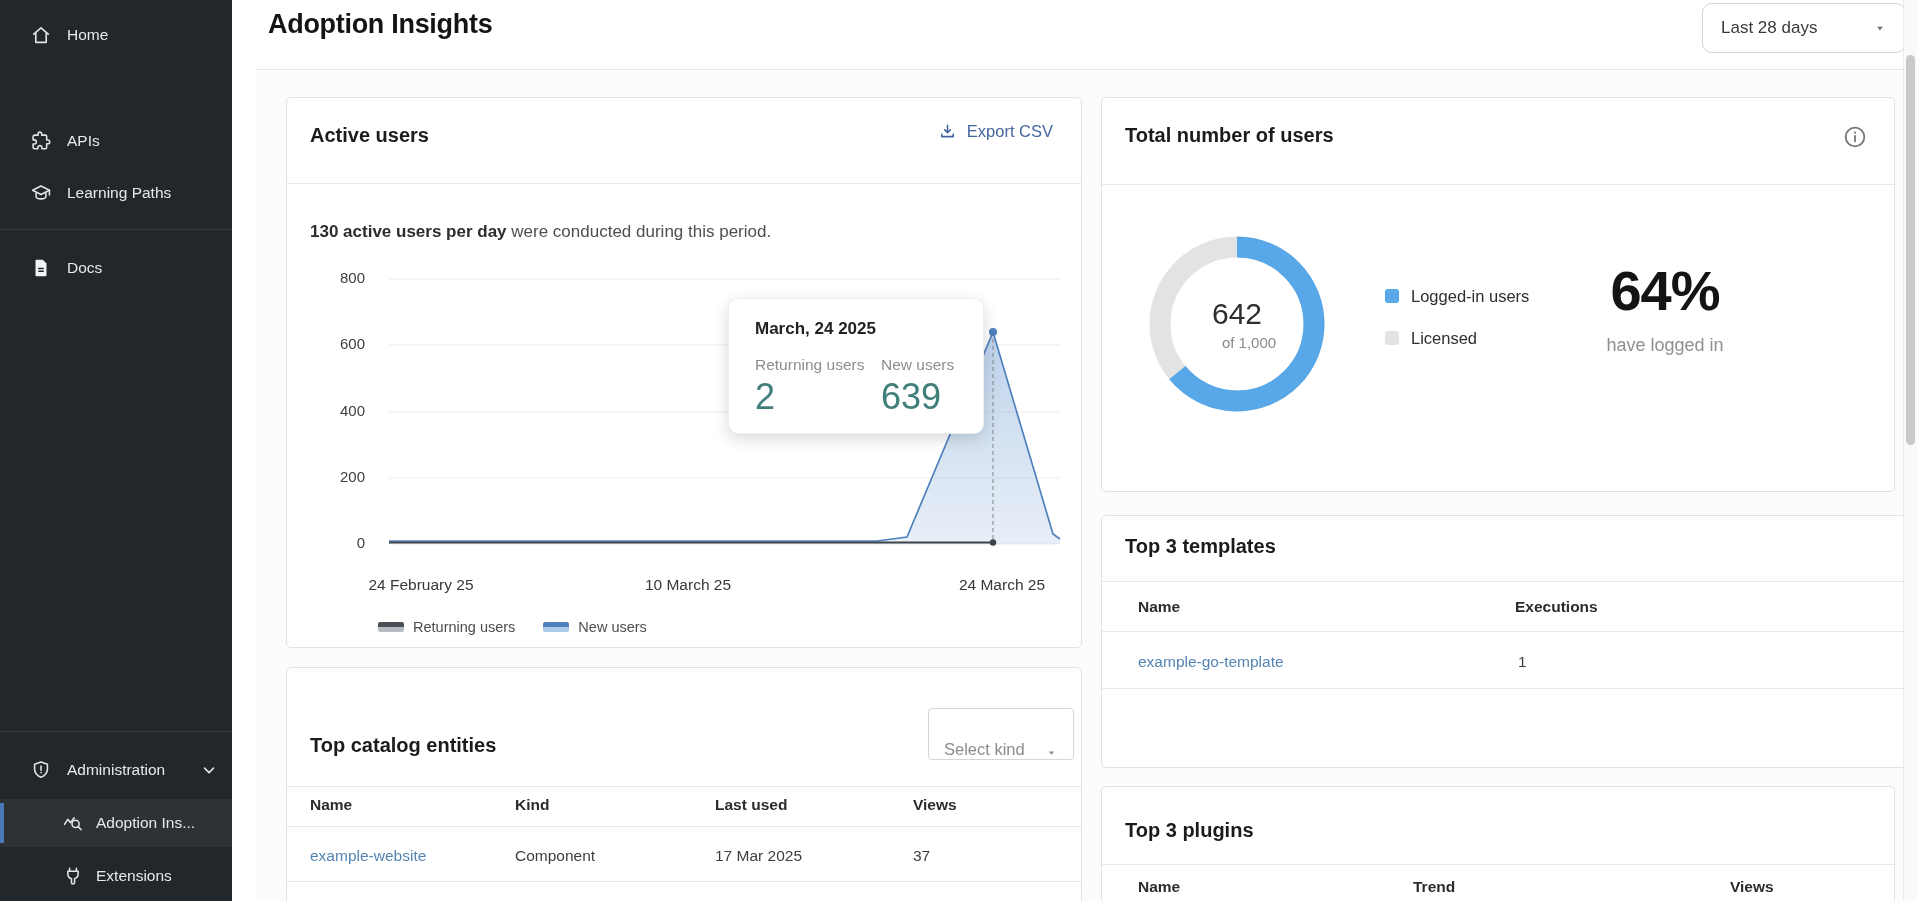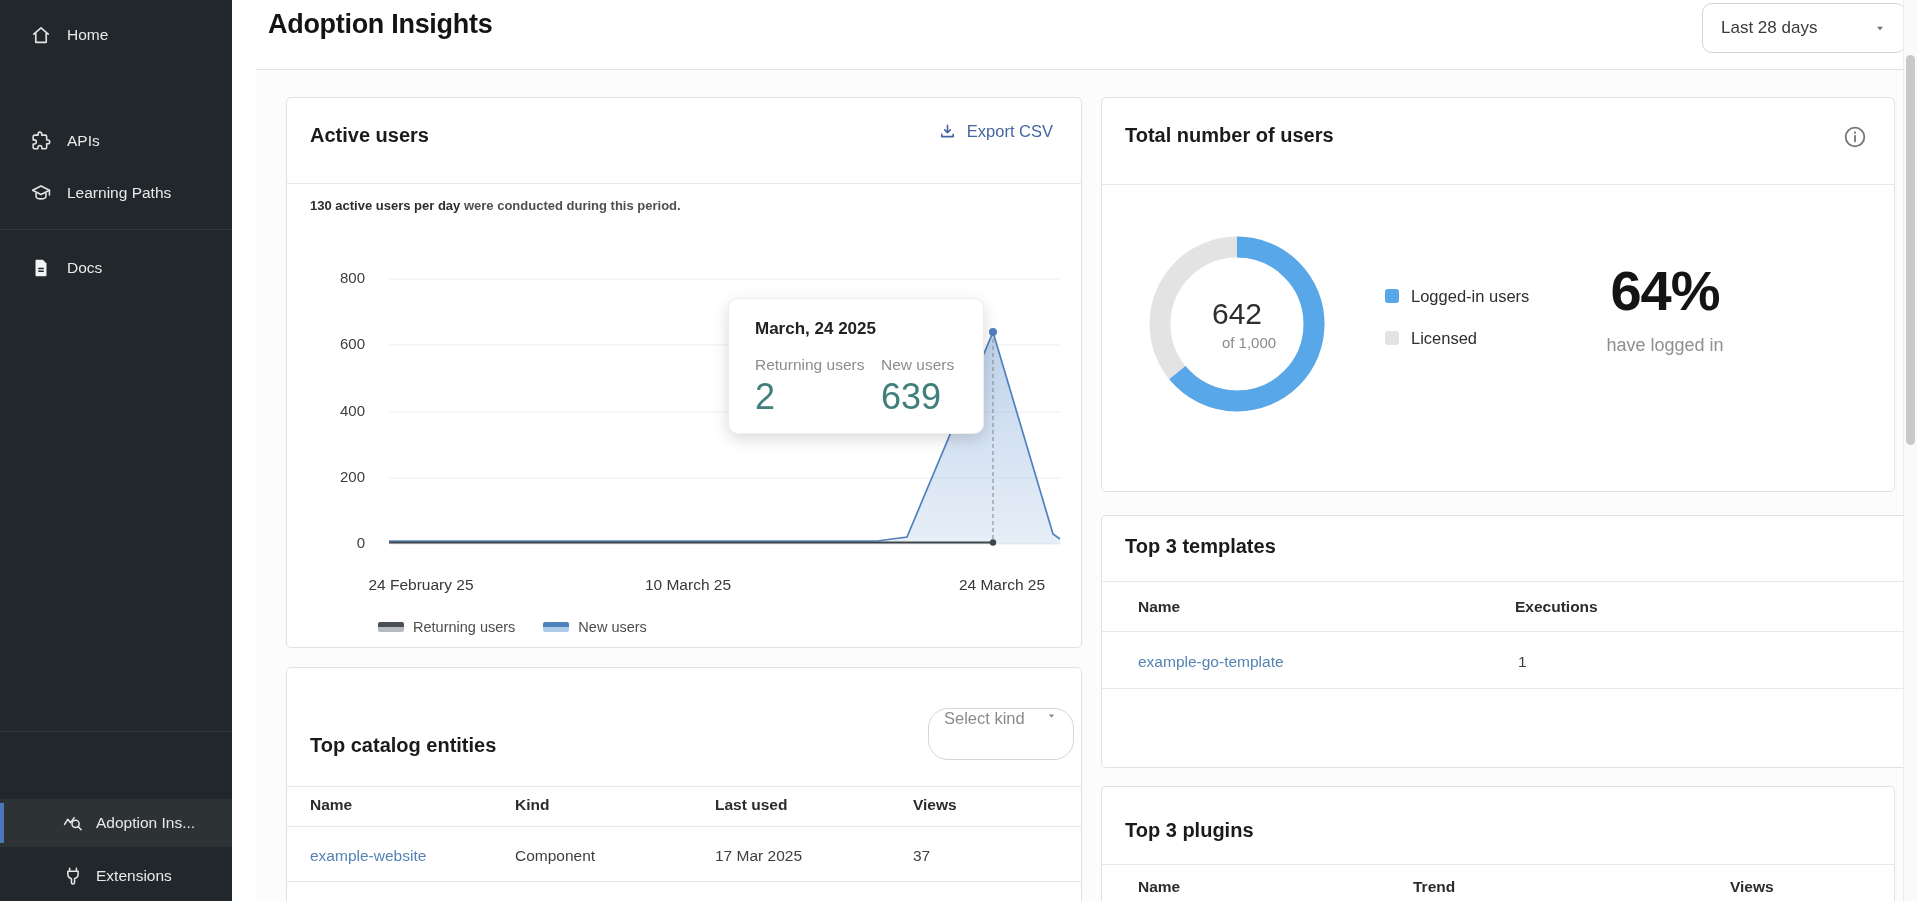--- a/index.html
+++ b/index.html
@@ -37,21 +37,21 @@
     background:#c9c9c9; border-radius:5px; }
 
   .card { position:absolute; background:#fff; border:1px solid #e1e1e1; border-radius:5px; }
   .card-h-title { position:absolute; left:23px; font-size:20px; font-weight:700; color:#1b1b1b; }
   .hdiv { position:absolute; left:0; right:0; border-top:1px solid #e8e8e8; }
 
   
   .c-active { left:30px; top:97px; width:796px; height:551px; }
   .export-btn { position:absolute; right:28px; top:24px; display:flex; align-items:center;
     gap:10px; color:#44659e; font-size:16.5px; cursor:pointer; }
-  .summary { position:absolute; left:23px; top:100px; font-size:13px; color:#4f4f4f;font-weight:bold; }
+  .summary { position:absolute; left:23px; top:124px; font-size:17px; color:#4f4f4f; }
   .summary b { color:#2d2d2d; }
   .ytick { position:absolute; width:58px; left:20px; text-align:right; font-size:15px; color:#3e3e3e; }
   .xlabel { position:absolute; top:478px; transform:translateX(-50%); font-size:15.5px; color:#383838; white-space:nowrap; }
   .chart-svg { position:absolute; left:0; top:140px; }
   .legend { position:absolute; left:91px; top:521px; display:flex; gap:28px; align-items:center; }
   .legend-item { display:flex; align-items:center; gap:9px; font-size:14.5px; color:#4d4d4d; }
   .sw { width:26px; height:10px; border-radius:2px; }
   .sw-returning { background:linear-gradient(180deg,#4a5055 0 45%, #b6bbbf 45%); }
   .sw-new { background:linear-gradient(180deg,#4f81bd 0 45%, #aecbe9 45%); }
   .tooltip { position:absolute; left:441px; top:200px; width:256px; height:136px;
@@ -81,22 +81,22 @@
   .th { position:absolute; font-size:15.5px; font-weight:700; color:#2c2c2c; }
   .td { position:absolute; font-size:15.5px; color:#3e3e3e; }
   .link { color:#5584b3; cursor:pointer; }
 
   .c-templates { left:845px; top:515px; width:922px; height:253px;text-align:center; }
   .t-foot { position:absolute; right:56px; top:204px; display:flex; align-items:center;
     gap:9px; font-size:15px; color:#3c3c3c; cursor:pointer; }
 
   .c-catalog { left:30px; top:667px; width:796px; height:250px; }
   .kind-select { position:absolute; left:641px; top:40px; width:146px; height:52px;
-    border:1px solid #d6d6d6; border-radius:20px; background:#fff; display:flex;
-    align-items:flex-start; justify-content:space-between; padding:0 15px; color:#8b8b8b;
+    border:1px solid #d6d6d6; border-radius:4px; background:#fff; display:flex;
+    align-items:flex-end; justify-content:space-between; padding:0 15px; color:#8b8b8b;
     font-size:16.5px; cursor:pointer; }
 
   .c-plugins { left:845px; top:786px; width:794px; height:140px; border-bottom:none; }
 </style>
 </head>
 <body>
 
 <div class="app">
 
   <aside class="sidebar">
@@ -124,20 +124,31 @@
     <div class="side-divider" style="top:229px"></div>
     <div class="side-item" style="top:244px">
       <svg width="22" height="22" viewBox="0 0 24 24">
           <path d="M7 3h7l4 4v13c0 .6-.4 1-1 1H7c-.6 0-1-.4-1-1V4c0-.6.4-1 1-1z" fill="#f2f3f3"></path>
           <path d="M9 12.5h6M9 15.5h6" stroke="#22272b" stroke-width="1.6"></path>
         </svg>
       <span class="lbl">Docs</span>
     </div>
 
     <div class="side-divider" style="top:731px"></div>
+    <div class="side-item" style="top:746px">
+      <svg width="22" height="22" viewBox="0 0 24 24" fill="none" stroke="#e2e3e4" stroke-width="1.7" stroke-linejoin="round">
+          <path d="M12 3.2 19 5.7V11c0 4.4-2.9 7.4-7 8.9-4.1-1.5-7-4.5-7-8.9V5.7Z"></path>
+          <path d="M12 7.6v4.8" stroke-linecap="round"></path>
+          <circle cx="12" cy="14.9" r="0.9" fill="#e2e3e4" stroke="none"></circle>
+        </svg>
+      <span class="lbl">Administration</span>
+      <svg class="chev" width="18" height="18" viewBox="0 0 24 24" fill="none" stroke="#e2e3e4" stroke-width="2.2" stroke-linecap="round" stroke-linejoin="round">
+          <path d="M6 9.5l6 6 6-6"></path>
+        </svg>
+    </div>
     <div class="side-item side-sub side-active" style="top:799px">
       <span class="active-bar"></span>
       <svg width="22" height="22" viewBox="0 0 24 24" fill="none" stroke="#e2e3e4" stroke-width="1.7" stroke-linecap="round" stroke-linejoin="round">
           <path d="M2.8 13.5 6.3 8l3 3.6 4-5.3"></path>
           <circle cx="14.8" cy="13" r="3.9"></circle>
           <path d="M17.7 16l3.2 3.3"></path>
         </svg>
       <span class="lbl">Adoption Ins...</span>
     </div>
     <div class="side-item side-sub" style="top:852px">

